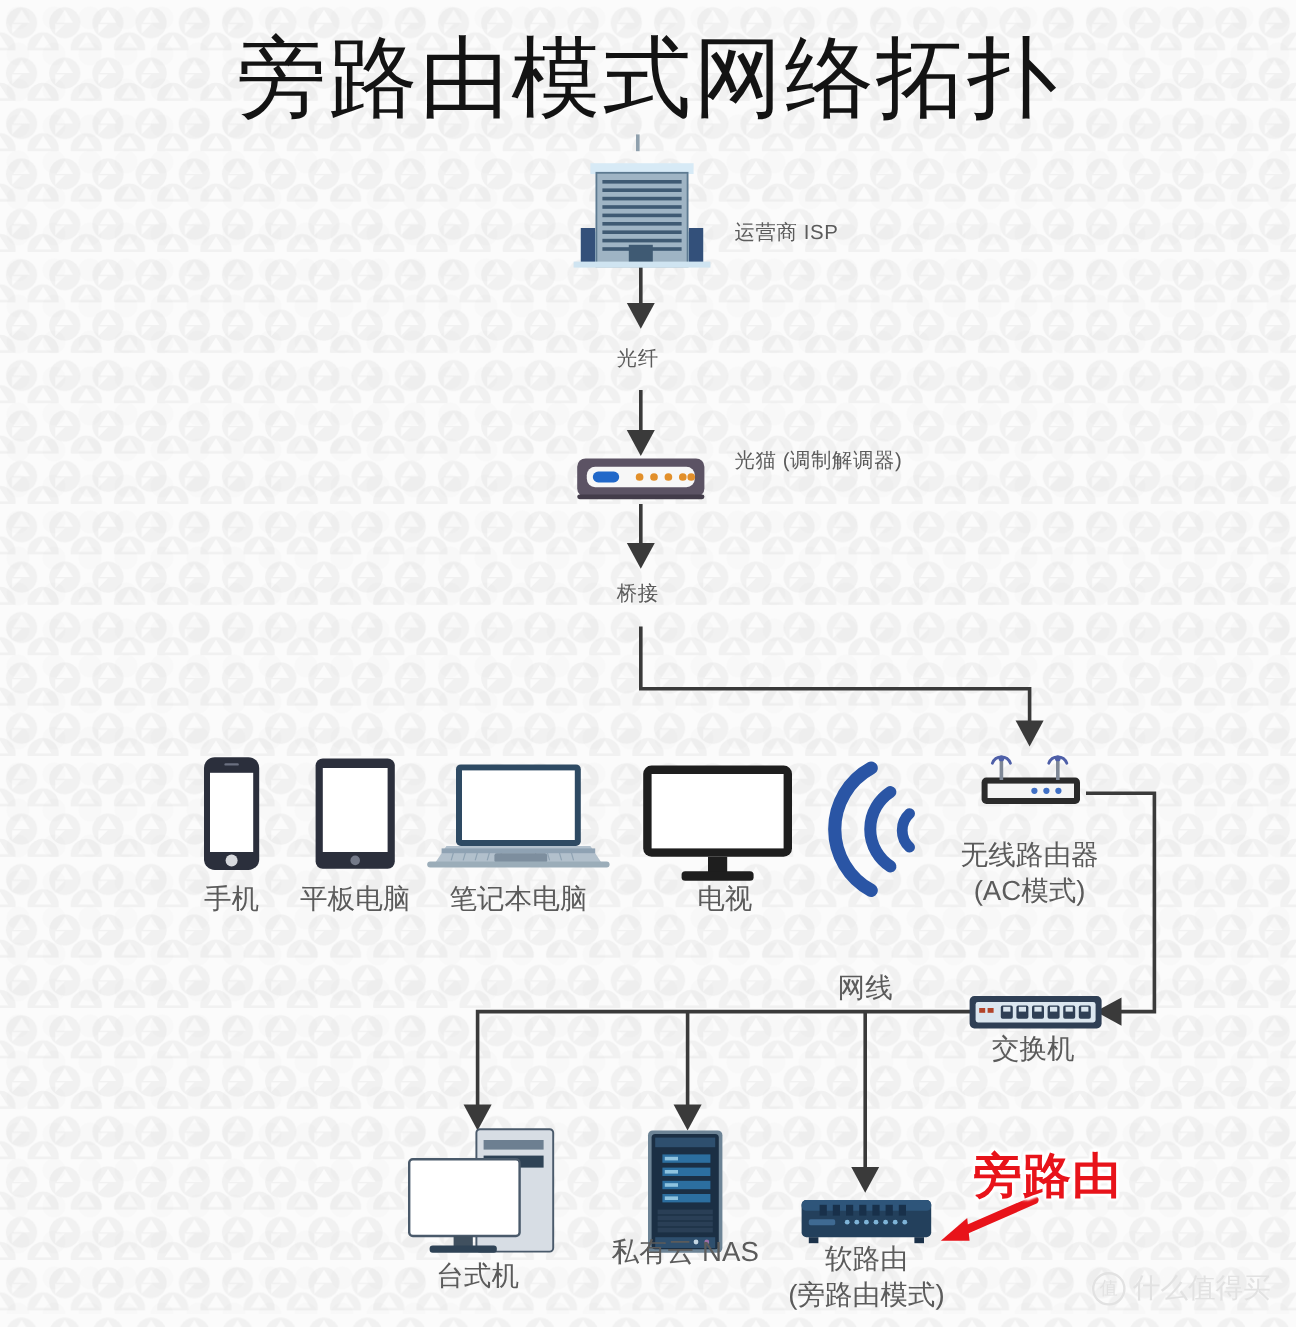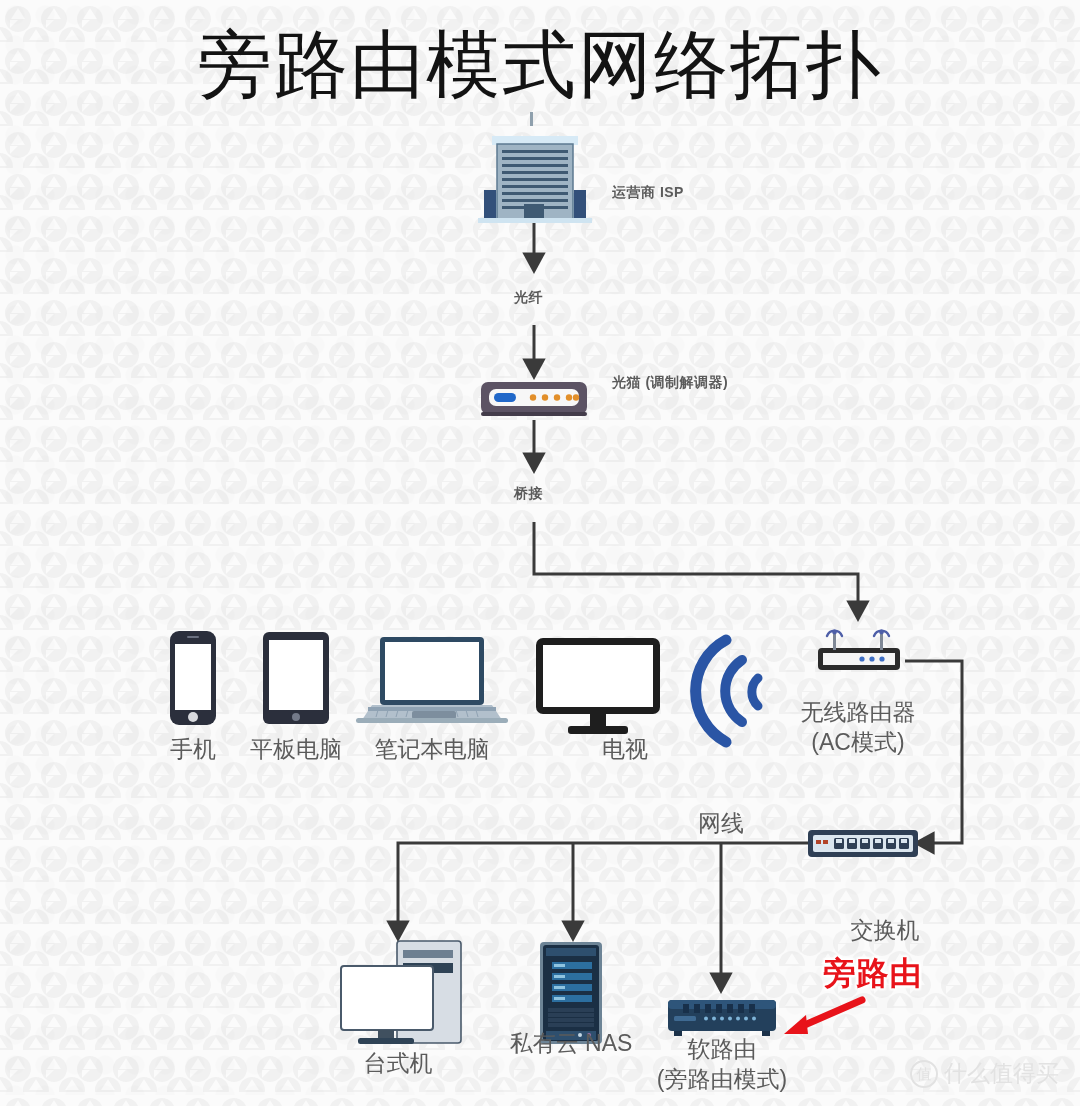--- a/index.html
+++ b/index.html
@@ -20,25 +20,24 @@
     background-position:0 0, 0 0;
   }
   #patternOverlay{
     position:absolute;inset:0;
     pointer-events:none;
     opacity:.9;
   }
   .lbl{
     position:absolute;
     color:#5b5b5b;
-    font-size:14px;
+    font-size:17px;
     letter-spacing:.5px;
     white-space:nowrap;
     line-height:1.32;
-    font-weight:bold;
   }
   .devlbl{
     position:absolute;
     color:#5b5b5b;
     font-size:23px;
     text-align:center;
     white-space:nowrap;
     line-height:1.3;
     transform:translateX(-50%);
   }
@@ -49,21 +48,21 @@
     font-size:74px;
     color:#131313;
     font-weight:400;
     letter-spacing:2px;
     font-family:"Liberation Sans","DejaVu Sans",sans-serif;
   }
   #redTag{
     position:absolute;
     left:873px;top:952px;
     transform:translateX(-50%);
-    font-size:32px;
+    font-size:40px;
     font-weight:bold;
     color:#e8131a;
     letter-spacing:1px;
     text-shadow:
        2px 0 2px #fff, -2px 0 2px #fff, 0 2px 2px #fff, 0 -2px 2px #fff,
        2px 2px 2px #fff, -2px -2px 2px #fff, 2px -2px 2px #fff, -2px 2px 2px #fff;
   }
   #watermark{
     position:absolute;
     left:910px;top:1058px;
@@ -243,21 +242,21 @@
         <path d="M874 636 A8 8 0 0 1 889 636"></path>
       </g>
       <circle cx="834.5" cy="632" r="2.4" fill="#4e5fa8"></circle>
       <circle cx="881.5" cy="632" r="2.4" fill="#4e5fa8"></circle>
     </g>
   </svg>
 
   <div class="devlbl" style="left:193px;top:735px;">手机</div>
   <div class="devlbl" style="left:296px;top:735px;">平板电脑</div>
   <div class="devlbl" style="left:432px;top:735px;">笔记本电脑</div>
-  <div class="devlbl" style="left:625px;top:735px;">电视</div>
+  <div class="devlbl" style="left:604px;top:735px;">电视</div>
   <div class="devlbl" style="left:858px;top:698px;">
     <div>无线路由器</div>
     <div>(AC模式)</div>
   </div>
 
   <div class="devlbl" style="left:721px;top:809px;text-align:center;">网线</div>
 
   <svg class="layer" viewBox="0 0 1080 1106">
     <g>
       <rect x="808" y="830" width="110" height="27" rx="4" fill="#2f3f55"></rect>
@@ -277,21 +276,21 @@
       <g fill="#dbe6ef">
         <rect x="836" y="839" width="6" height="4"></rect>
         <rect x="849" y="839" width="6" height="4"></rect>
         <rect x="862" y="839" width="6" height="4"></rect>
         <rect x="875" y="839" width="6" height="4"></rect>
         <rect x="888" y="839" width="6" height="4"></rect>
         <rect x="901" y="839" width="6" height="4"></rect>
       </g>
     </g>
   </svg>
-  <div class="devlbl" style="left:861px;top:916px;margin-left:24px;">交换机</div>
+  <div class="devlbl" style="left:861px;top:860px;">交换机</div>
 
   <svg class="layer" viewBox="0 0 1080 1106">
 
     <g>
       <rect x="397" y="941" width="64" height="102" rx="3" fill="#d7dde4" stroke="#4a5a6b" stroke-width="1.6"></rect>
       <rect x="403" y="950" width="50" height="8" fill="#6d7f91"></rect>
       <rect x="403" y="963" width="50" height="10" fill="#2f4356"></rect>
       <circle cx="428" cy="996" r="5" fill="#2a6fc4"></circle>
       <rect x="341" y="966" width="92" height="64" rx="3" fill="#ffffff" stroke="#4a5a6b" stroke-width="2"></rect>
       <rect x="378" y="1030" width="16" height="10" fill="#40505f"></rect>

